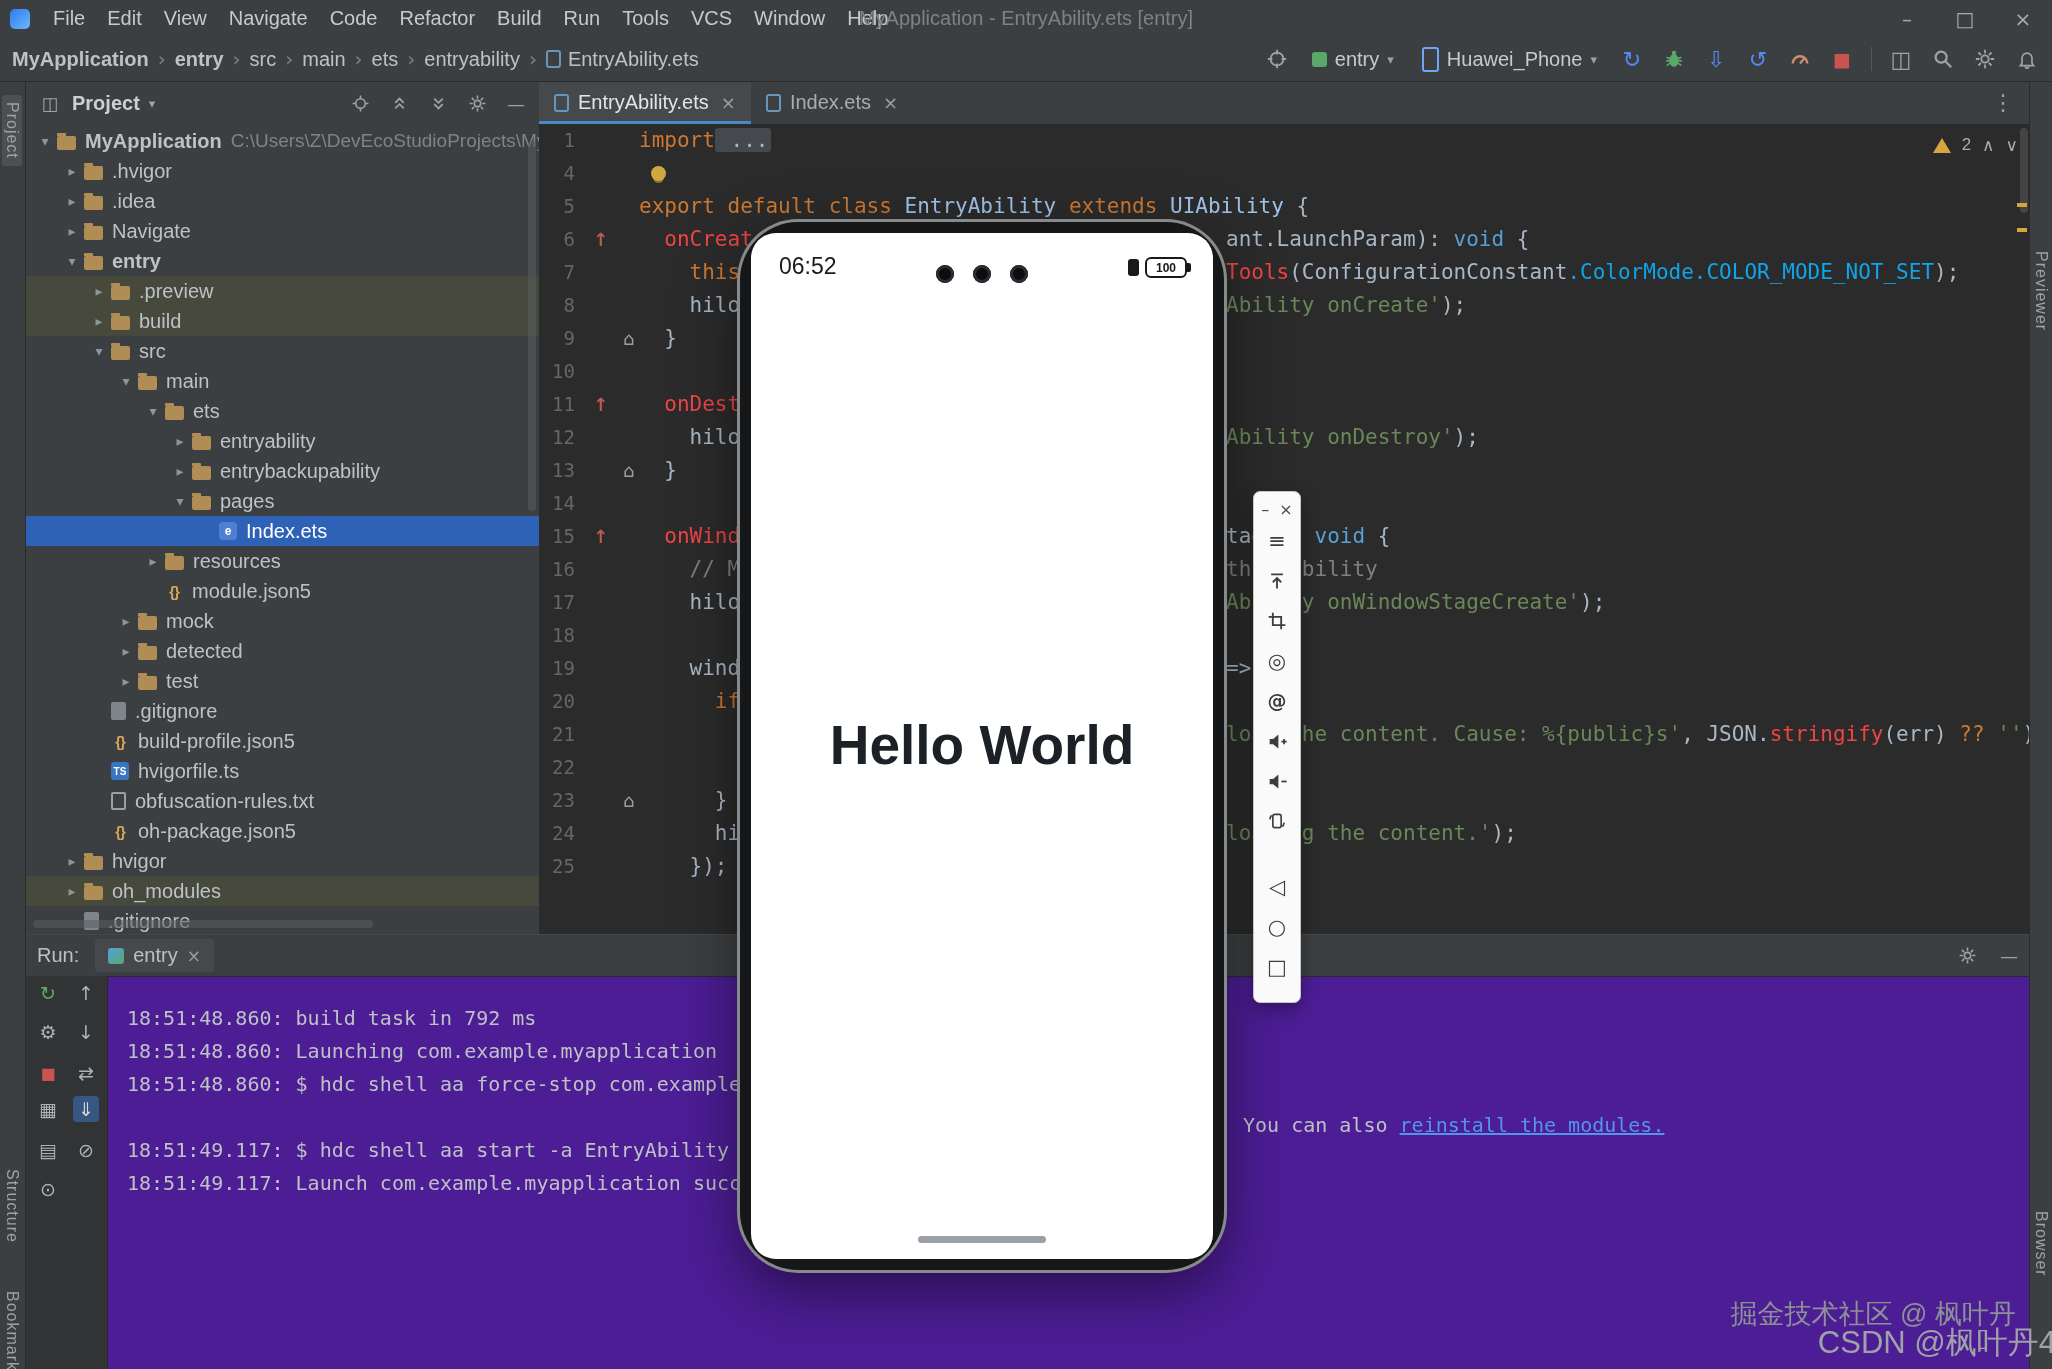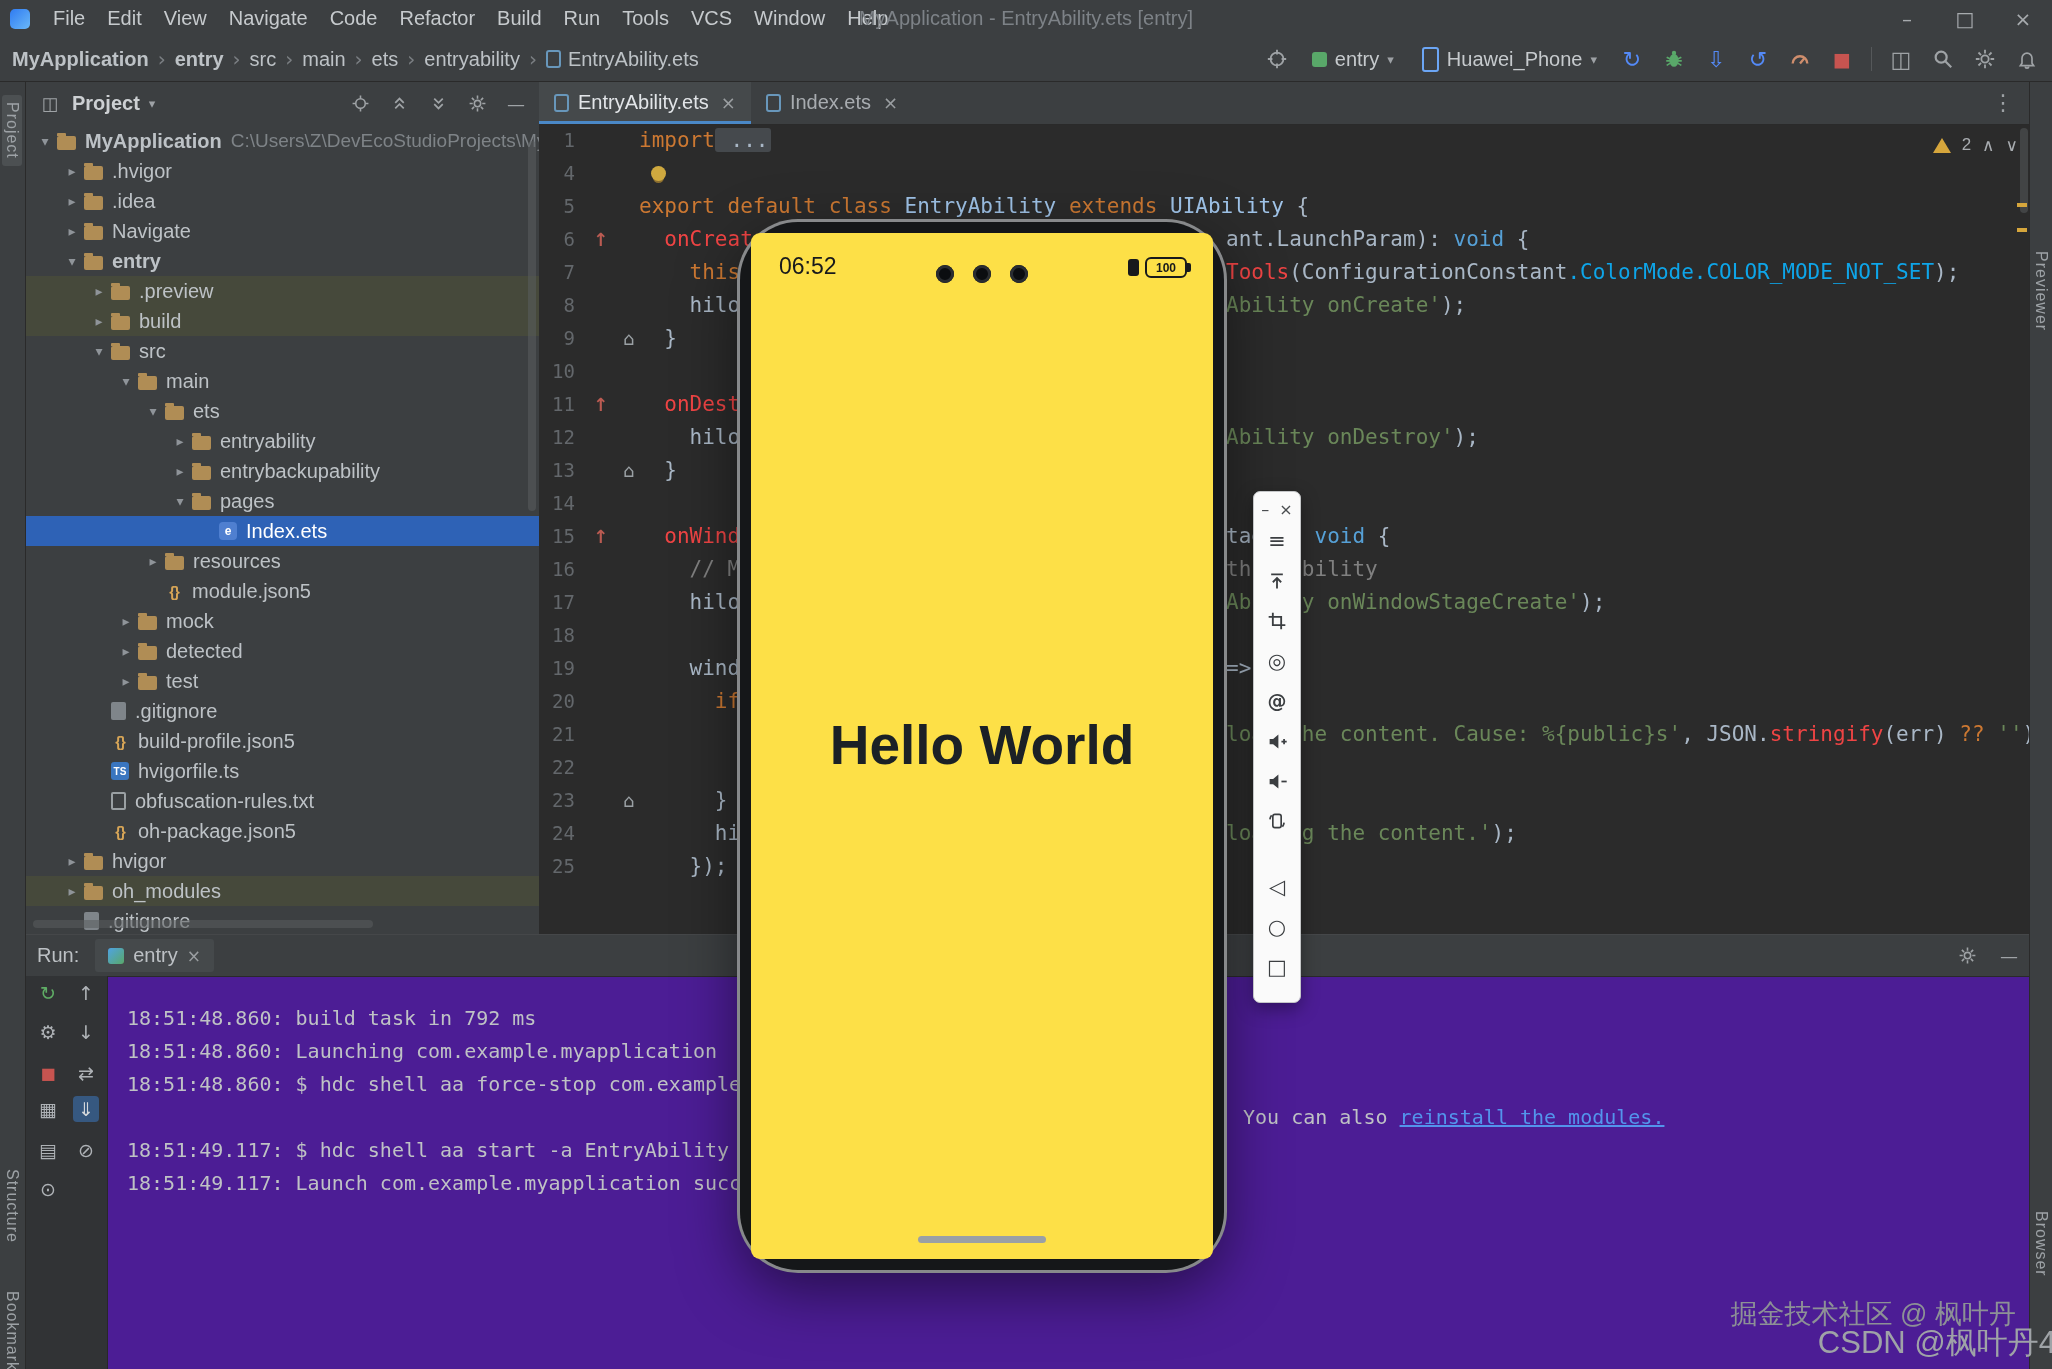--- a/index.html
+++ b/index.html
@@ -105,28 +105,28 @@
   .run-tab-ic{width:16px;height:16px;border-radius:3px;background:linear-gradient(135deg,#4fa3e3,#59a869);}
   .run-tab .x{color:#9a9ea1;font-size:17px;}
   .rh-right{margin-left:auto;display:flex;align-items:center;gap:20px;color:#9fa3a6;}
   .console-gutter{position:absolute;left:0;top:41px;bottom:0;width:82px;background:#313335;border-right:1px solid #282828;}
   .cg-icon{position:absolute;width:26px;height:26px;display:grid;place-items:center;font-size:19px;color:#aeb2b6;}
   .cg-on{background:#365880;border-radius:4px;color:#d5d8db;}
   #console{position:absolute;left:83px;top:41px;right:0;bottom:0;overflow:hidden;
            font-family:"DejaVu Sans Mono","Liberation Mono",monospace;font-size:20px;color:#bfc2c5;}
   #console-lines{margin-top:26px;}
   .con-line{position:relative;height:33px;line-height:33px;white-space:pre;padding-left:19px;}
-  .con-rt{position:absolute;left:1135px;top:0;}
+  .con-rt{position:absolute;left:1135px;top:8px;}
   .con-link{color:#5394ec;text-decoration:underline;}
 
   
   #phone{position:absolute;left:740px;top:222px;width:484px;height:1048px;z-index:50;}
   .phone-body{position:absolute;inset:0;background:#151719;border-radius:58px;
               box-shadow:0 0 0 3px #87898b,0 20px 60px rgba(0,0,0,.5);}
-  .phone-screen{position:absolute;inset:11px;background:#fde047;border-radius:9px;overflow:hidden;}
+  .phone-screen{position:absolute;inset:11px;background:#ffffff;border-radius:25px;overflow:hidden;}
   .ph-time{position:absolute;left:28px;top:20px;font-size:23px;color:#17191c;font-weight:500;}
   .ph-dots{position:absolute;top:32px;left:50%;transform:translateX(-50%);display:flex;gap:19px;}
   .ph-dot{width:18px;height:18px;border-radius:50%;background:#0b0d10;box-shadow:inset 0 0 0 3px #2a2d31;}
   .ph-batt{position:absolute;right:26px;top:24px;display:flex;align-items:center;gap:6px;}
   .batt-bolt{width:11px;height:17px;background:#17191c;border-radius:3px;}
   .batt{width:42px;height:21px;border:2px solid #17191c;border-radius:6px;display:grid;place-items:center;
         font-size:12px;font-weight:bold;color:#17191c;position:relative;box-sizing:border-box;}
   .batt::after{content:"";position:absolute;right:-6px;top:4px;width:4px;height:9px;background:#17191c;border-radius:0 2px 2px 0;}
   .ph-msg{position:absolute;top:480px;width:100%;text-align:center;font-size:55px;font-weight:600;color:#1b2126;}
   .ph-homebar{position:absolute;bottom:16px;left:50%;transform:translateX(-50%);width:128px;height:7px;

